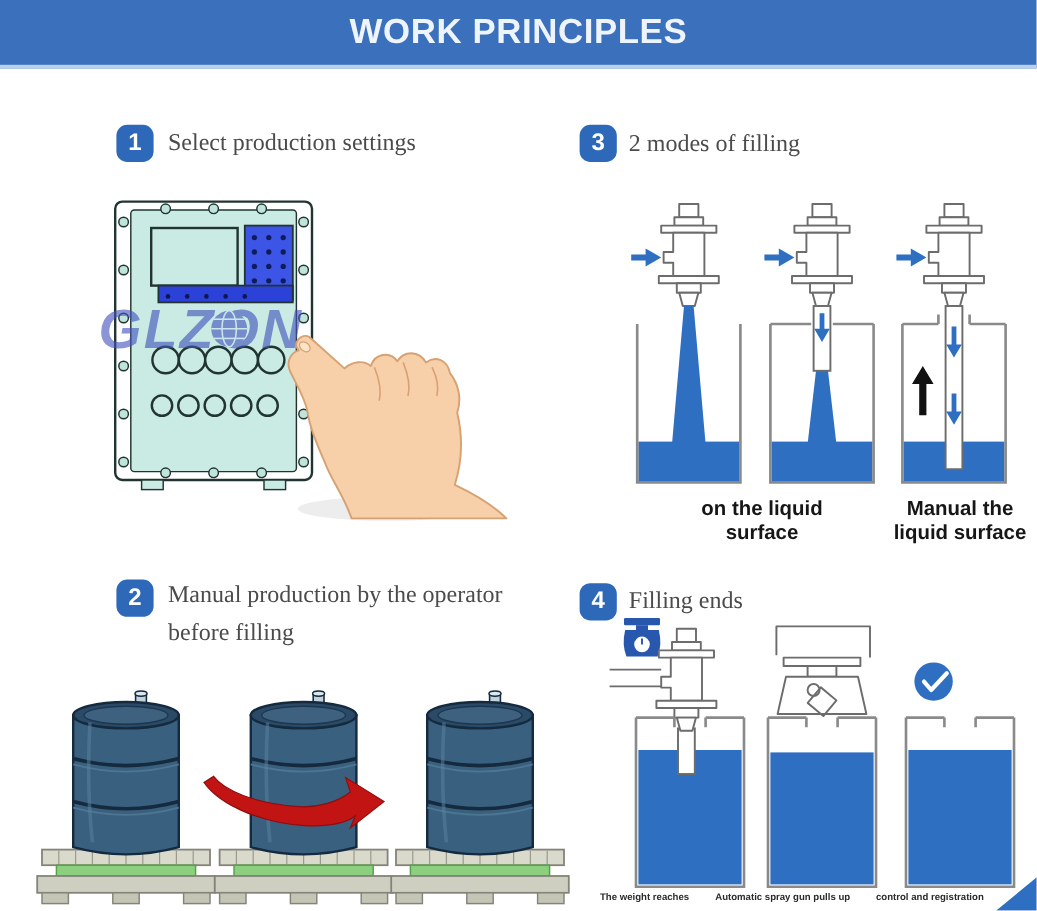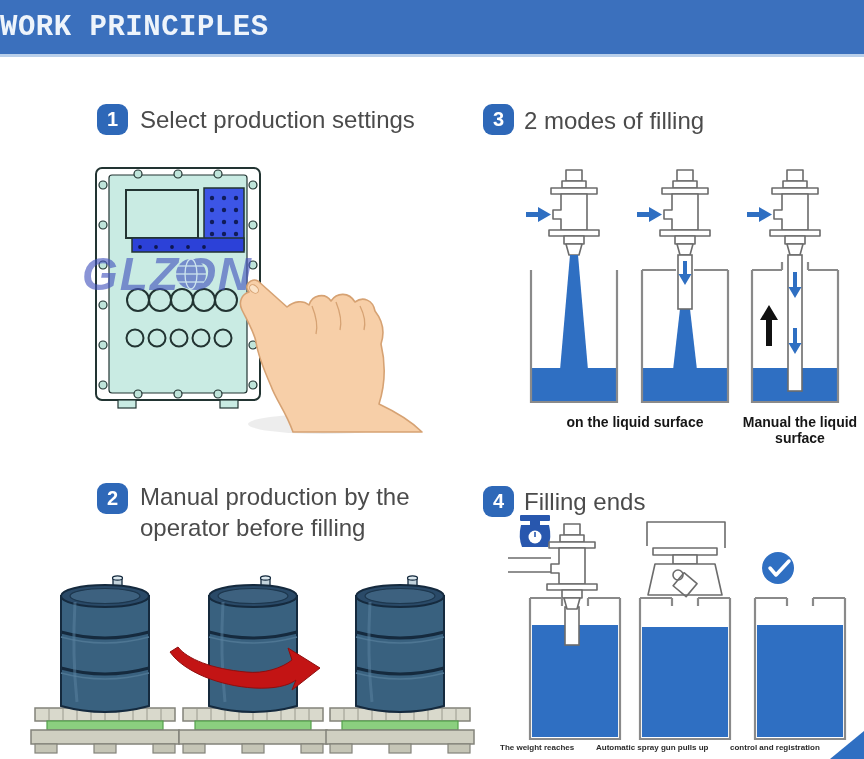--- a/index.html
+++ b/index.html
@@ -8,27 +8,27 @@
     --screen_mint:#ddf5ee; --hand_skin:#f7cfa8; --hand_outline:#d6a273;
     --barrel_blue:#39617f; --barrel_dark:#152a3e; --pallet_gray:#d9d9cc;
     --pallet_green:#8bcf7f; --arrow_red:#c31414; --outline_gray:#8a8a8a;
     --text_dark:#4b4b4b;
   }
   html,body{margin:0;padding:0;background:#fff;}
   #page{position:relative;width:864px;height:759px;overflow:hidden;
         font-family:"Liberation Sans",sans-serif;background:#fff;}
   .header{position:absolute;left:0;top:0;width:864px;height:54px;
           background:var(--brand_blue);border-bottom:3px solid #b9cfea;
-          display:flex;align-items:center;font-family:Liberation Mono, monospace;}
+          display:flex;align-items:center;justify-content:center;}
   .header h1{margin:0;color:#eef4fb;font-size:29px;font-weight:bold;letter-spacing:.5px;}
   .badge{position:absolute;width:31px;height:31px;border-radius:9px;
          background:var(--badge_blue);color:#fff;font-size:20px;font-weight:bold;
          display:flex;align-items:center;justify-content:center;}
-  .step-label{position:absolute;color:var(--text_dark);font-size:24px;line-height:31px;}
-  .mode-label{position:absolute;top:414px;font-size:14px;font-weight:bold;color:#161616;text-align:center;}
+  .step-label{position:absolute;color:var(--text_dark);font-size:20px;line-height:31px;font-family:Liberation Serif, serif;}
+  .mode-label{position:absolute;top:414px;font-size:17px;font-weight:bold;color:#161616;text-align:center;}
   .end-label{position:absolute;top:743px;font-size:8px;font-weight:bold;color:#2b2b2b;}
   .corner-tri{position:absolute;right:0;bottom:0;width:0;height:0;
               border-left:34px solid transparent;border-bottom:28px solid var(--liquid_blue);}
   svg{position:absolute;overflow:visible;}
   .nozzle *{fill:#fff;stroke:#6c6c6c;stroke-width:1.6;stroke-linejoin:round;}
   .wall{fill:none;stroke:var(--outline_gray);stroke-width:2.2;}
   .liquid{fill:var(--liquid_blue);}
   .bluefill{fill:var(--liquid_blue);stroke:none;}
   .thin{fill:#fff;stroke:#6c6c6c;stroke-width:1.6;}
   .dk{stroke:#223432;stroke-width:2;fill:none;}

